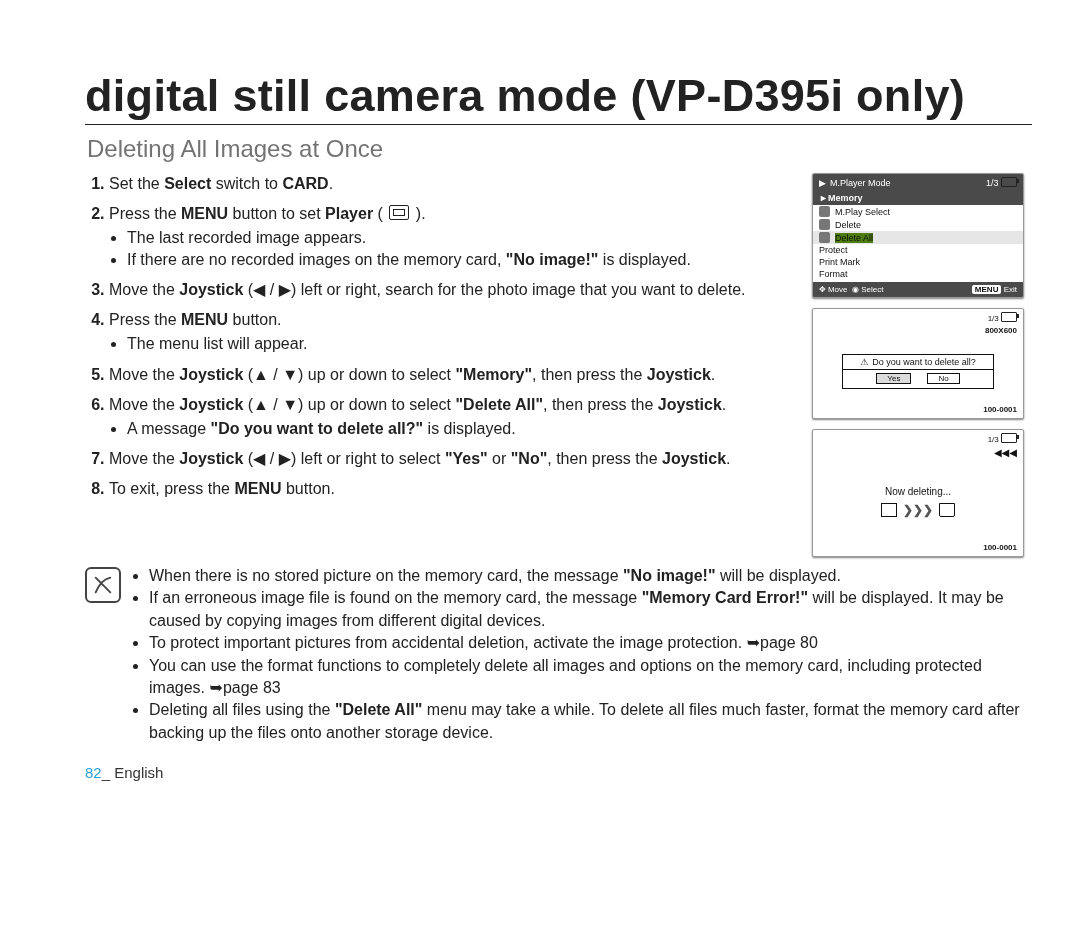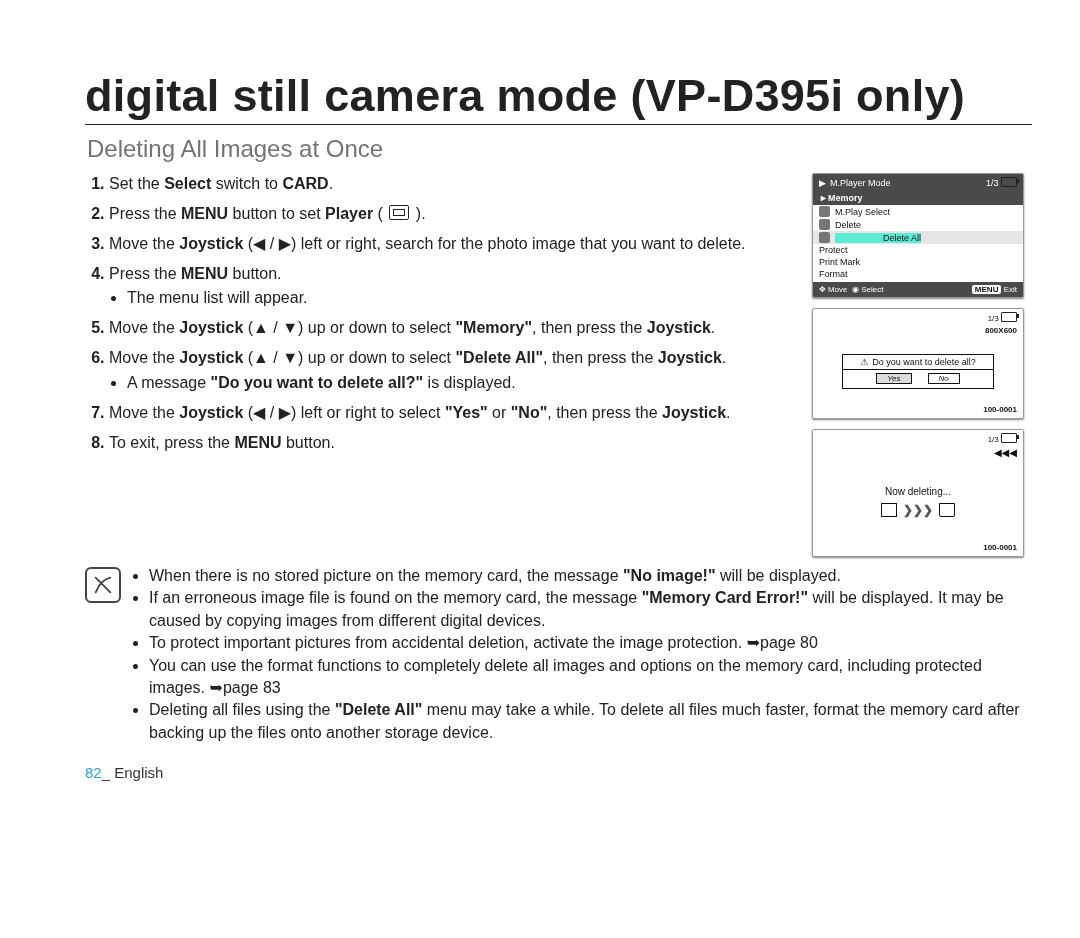--- a/index.html
+++ b/index.html
@@ -150,21 +150,21 @@
     padding: 1px 6px;
     font-size: 9px;
   }
   .menu-row .icon {
     width: 11px; height: 11px;
     background: #777; border-radius: 2px;
     display: inline-block;
     flex: none;
   }
   .menu-row.sel { background: #e6e6e6; }
-  .menu-row.sel .label { background: #5eead4; padding-left: 48px; }
+  .menu-row.sel .label { background: #4d7c0f; }
   .screen .ftr {
     background: #4a4a4a;
     color: #fff;
     display: flex;
     justify-content: space-between;
     padding: 3px 6px;
     font-size: 8px;
     align-items: center;
   }
   .ftr .menu-badge {
@@ -198,21 +198,21 @@
   .dialog .dhdr {
     display: flex; align-items: center; gap: 4px;
     padding: 2px 4px; border-bottom: 1px solid #111;
     justify-content: center;
   }
   .dialog .dbtns {
     display: flex; justify-content: center; gap: 16px;
     padding: 3px 0 4px;
   }
   .dialog .btn {
-    border: 1px solid #111; padding: 0 10px; font-size: 8px; font-style: italic;
+    border: 1px solid #111; padding: 0 10px; font-size: 8px;
   }
   .dialog .btn.sel { background: #dcdcdc; }
   .image-num {
     text-align: right;
     font-size: 8px;
     padding: 2px 6px 4px;
     font-weight: bold;
     color: #111;
   }
   .now {
@@ -241,20 +241,26 @@
   <h2 class="subtitle">Deleting All Images at Once</h2>
 
   <div class="cols">
     <div class="left">
       <ol class="steps">
         <li>
           <span>Set the </span><span class="bold">Select</span><span> switch to </span><span class="bold">CARD</span><span>.</span>
         </li>
         <li>
           <span>Press the </span><span class="bold">MENU</span><span> button to set </span><span class="bold">Player</span><span> ( </span><span class="glyph-box"></span><span> ).</span>
+          <ul class="bullets">
+            <li>The last recorded image appears.</li>
+            <li>
+              <span>If there are no recorded images on the memory card, </span><span class="bold">"No image!"</span><span> is displayed.</span>
+            </li>
+          </ul>
         </li>
         <li>
           <span>Move the </span><span class="bold">Joystick</span><span> (◀ / ▶) left or right, search for the photo image that you want to delete.</span>
         </li>
         <li>
           <span>Press the </span><span class="bold">MENU</span><span> button.</span>
           <ul class="bullets">
             <li>The menu list will appear.</li>
           </ul>
         </li>

